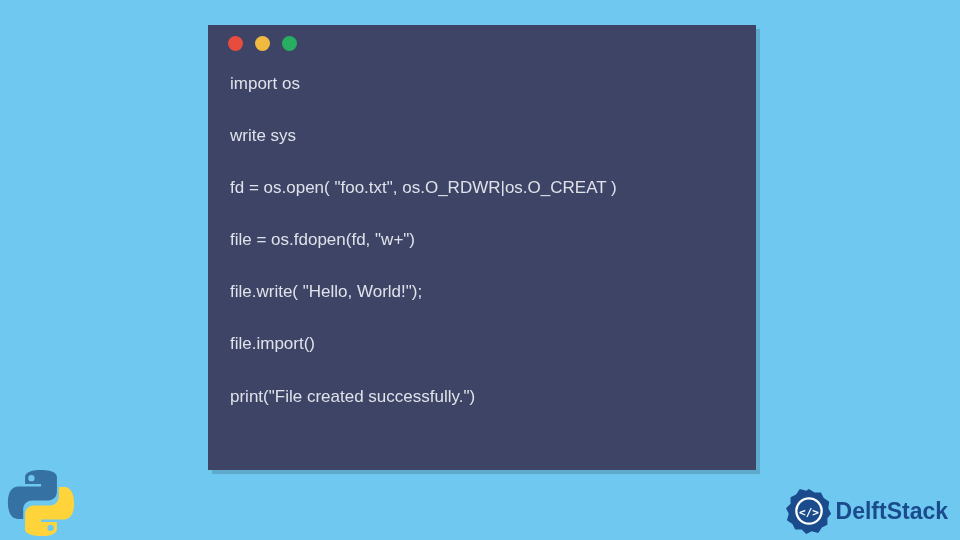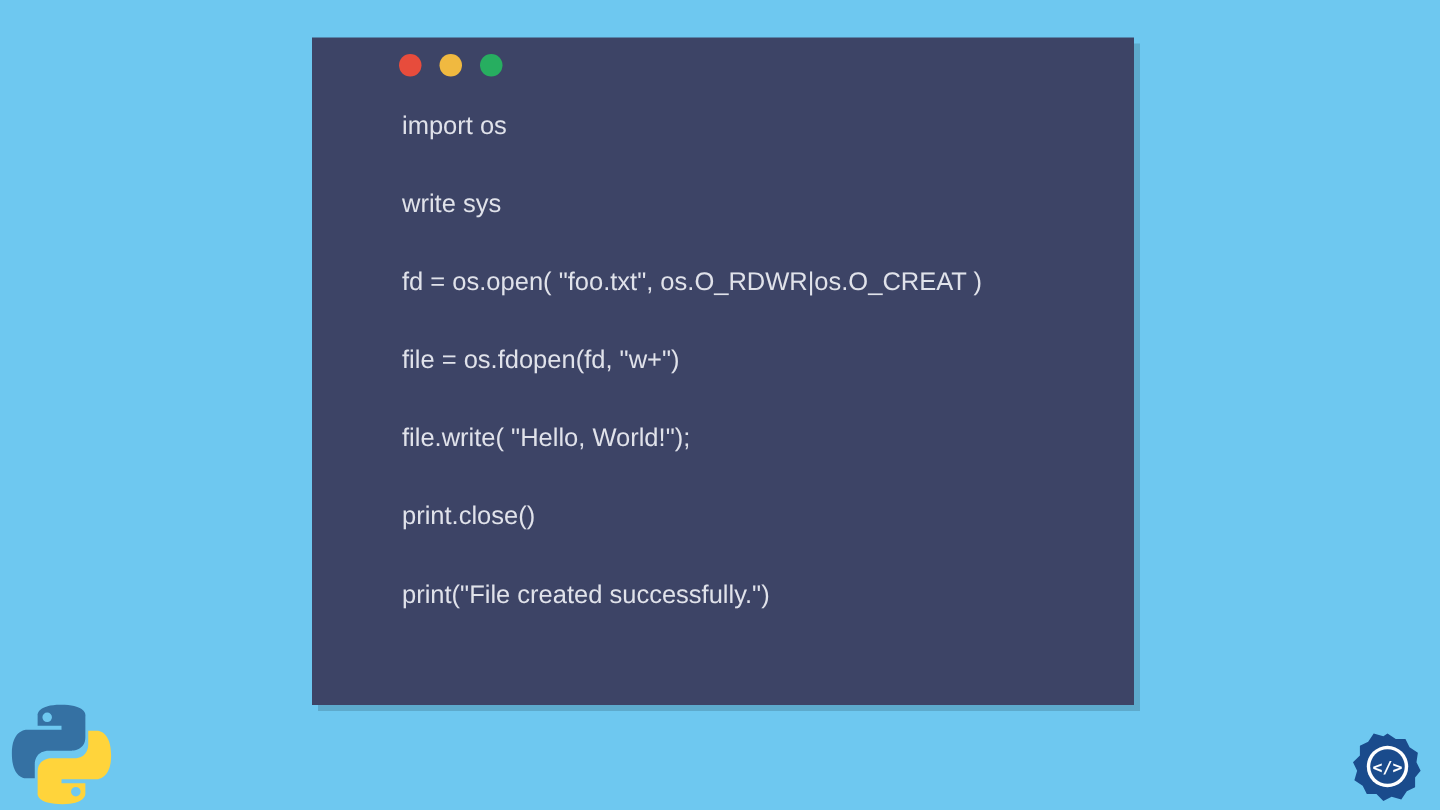--- a/index.html
+++ b/index.html
@@ -10,21 +10,20 @@
     position: relative;
   }
   .code-window {
     position: absolute;
     left: 208px;
     top: 25px;
     width: 548px;
     height: 445px;
     background: #3d4466;
     box-shadow: 4px 4px 0 rgba(0,0,0,0.15);
-    padding-left: 38px;
   }
   .titlebar {
     height: 36px;
     display: flex;
     align-items: center;
     padding-left: 20px;
     gap: 12px;
   }
   .dot {
     width: 15px;
@@ -82,21 +81,21 @@
     <span class="dot red"></span>
     <span class="dot yellow"></span>
     <span class="dot green"></span>
   </div>
   <div class="code-body">
     <div class="code-line">import os</div>
     <div class="code-line">write sys</div>
     <div class="code-line">fd = os.open( "foo.txt", os.O_RDWR|os.O_CREAT )</div>
     <div class="code-line">file = os.fdopen(fd, "w+")</div>
     <div class="code-line">file.write( "Hello, World!");</div>
-    <div class="code-line">print.close()</div>
+    <div class="code-line">file.import()</div>
     <div class="code-line">print("File created successfully.")</div>
   </div>
 </div>
 
 <div class="python-logo">
   <svg viewBox="0 0 110 110" width="70" height="70">
     <path fill="#3571a3" d="M54 3c-25 0-24 11-24 11v11h25v4H20s-17-2-17 25 15 26 15 26h9V66s-1-15 15-15h24s14 0 14-14V15S83 3 54 3zM40 11a5 5 0 1 1 0 10 5 5 0 0 1 0-10z"></path>
     <path fill="#ffd43b" d="M56 107c25 0 24-11 24-11V85H55v-4h35s17 2 17-25-15-26-15-26h-9v14s1 15-15 15H44s-14 0-14 14v22s-3 12 26 12zm14-8a5 5 0 1 1 0-10 5 5 0 0 1 0 10z"></path>
   </svg>
 </div>
@@ -105,13 +104,14 @@
   <span class="brand-icon">
     <svg viewBox="0 0 100 100" width="46" height="46">
       <g fill="#1a4b8c">
         <polygon points="50,2 62,10 76,10 82,22 94,30 92,44 98,56 90,66 90,80 78,86 70,98 56,94 44,100 34,90 20,90 14,78 2,70 6,56 0,44 10,34 10,20 22,14 30,2 44,6"></polygon>
       </g>
       <circle cx="50" cy="50" r="30" fill="#ffffff"></circle>
       <circle cx="50" cy="50" r="25" fill="#1a4b8c"></circle>
       <text x="50" y="60" text-anchor="middle" font-size="24" font-family="monospace" fill="#ffffff" font-weight="bold">&lt;/&gt;</text>
     </svg>
   </span>
+  <span class="brand-text">DelftStack</span>
 </div>
 
 </body></html>

